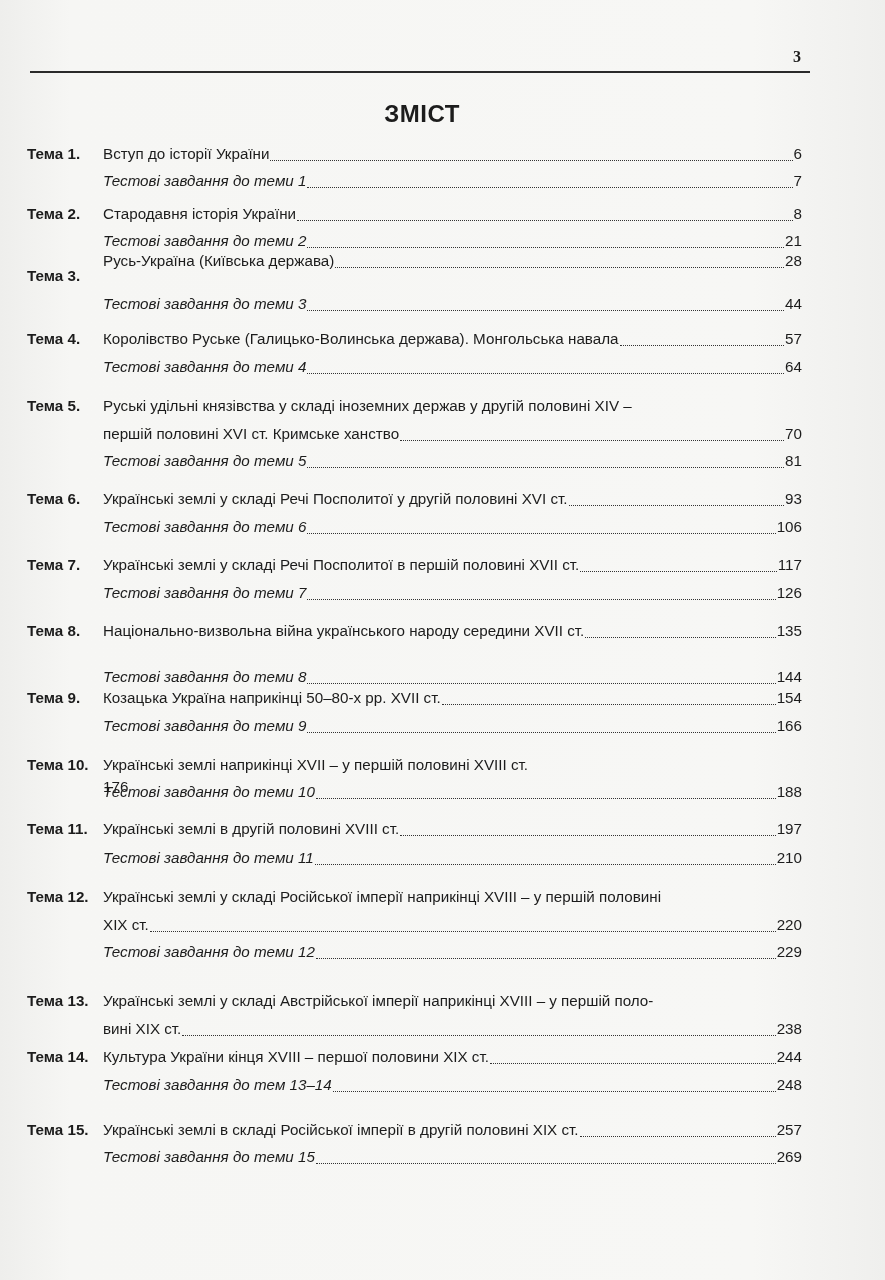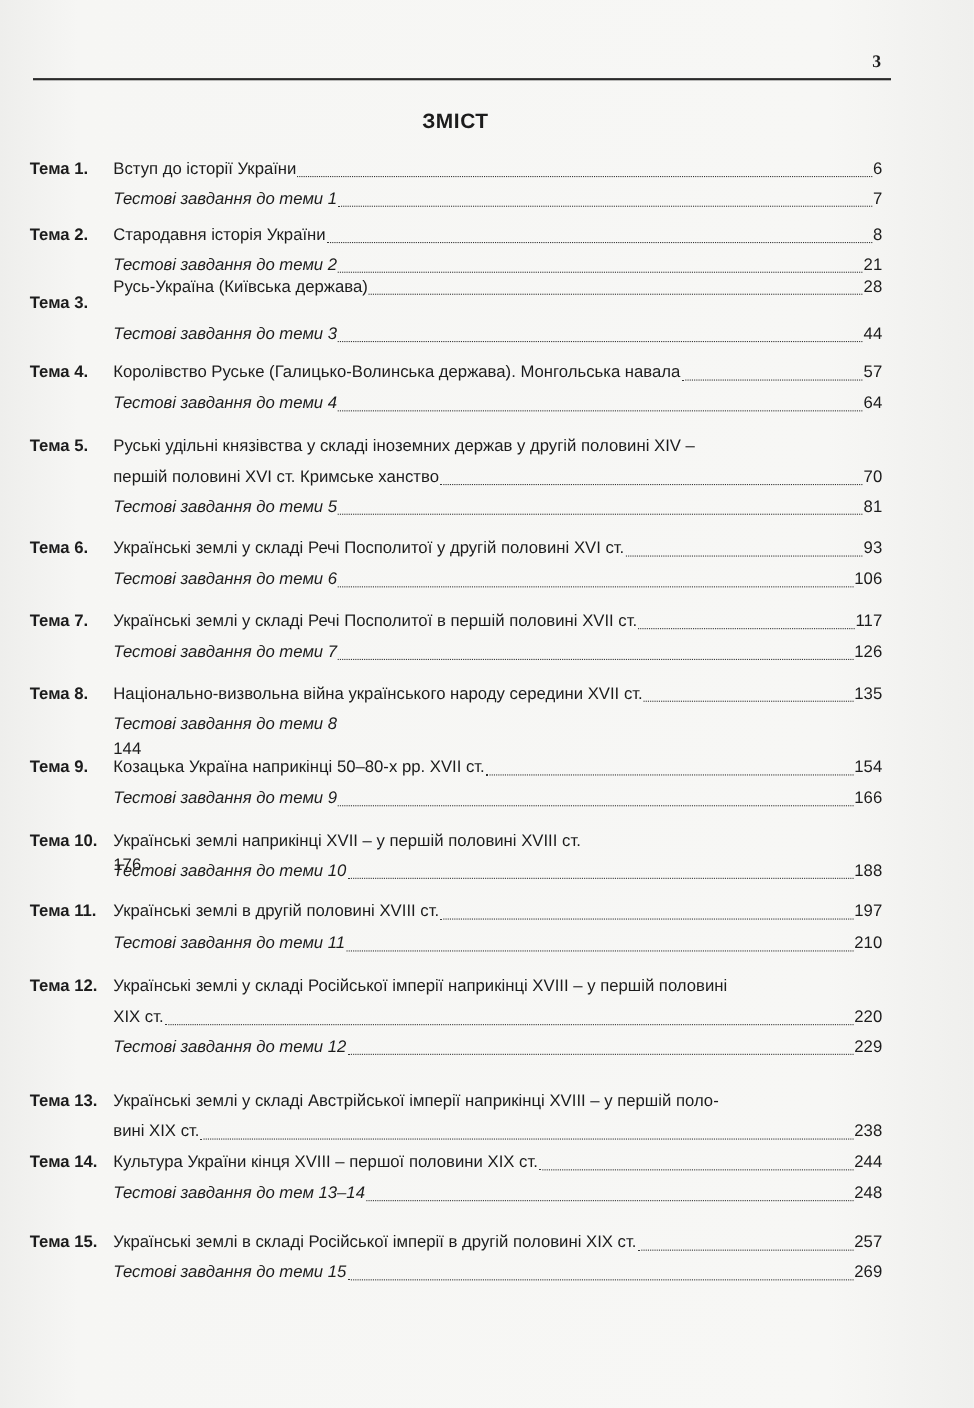--- a/index.html
+++ b/index.html
@@ -16,22 +16,22 @@
     }
     .page-number {
       position: absolute; left: 793px; top: 48px;
       font-family: "Liberation Serif", serif; font-weight: bold; font-size: 16px;
     }
     .rule {
       position: absolute; left: 30px; top: 71px; width: 780px; height: 0;
       border-top: 2px solid #2a2a2a;
     }
     .title {
-      position: absolute; left: 0; width: 828px; top: 100px; text-align: center;
-      font-weight: bold; font-size: 19px; letter-spacing: 0.5px;
+      position: absolute; left: 8px; width: 828px; top: 100px; text-align: center;
+      font-weight: bold; font-size: 24px; letter-spacing: 0.5px;
     }
     .toc { position: absolute; left: 0; top: 0; width: 885px; }
     .line {
       position: absolute; left: 103px; width: 699px; height: 20px;
       display: flex; align-items: baseline; font-size: 15.2px; white-space: nowrap;
     }
     .line.test { font-style: italic; }
     .label {
       position: absolute; left: 27px; font-weight: bold; font-size: 15.2px; white-space: nowrap;
     }
@@ -129,21 +129,21 @@
         <span class="txt">Тестові завдання до теми 7</span>
         <span class="dots"></span>
         <span class="pg">126</span>
       </div>
       <div class="label" style="top: 622px;">Тема 8.</div>
       <div class="line" style="top: 622px;">
         <span class="txt">Національно-визвольна війна українського народу середини XVII ст.</span>
         <span class="dots"></span>
         <span class="pg">135</span>
       </div>
-      <div class="line test" style="top: 650px; flex-direction: column;">
+      <div class="line test" style="top: 668px;">
         <span class="txt">Тестові завдання до теми 8</span>
         <span class="dots"></span>
         <span class="pg">144</span>
       </div>
       <div class="label" style="top: 689px;">Тема 9.</div>
       <div class="line" style="top: 689px;">
         <span class="txt">Козацька Україна наприкінці 50–80-х рр. XVII ст.</span>
         <span class="dots"></span>
         <span class="pg">154</span>
       </div>

